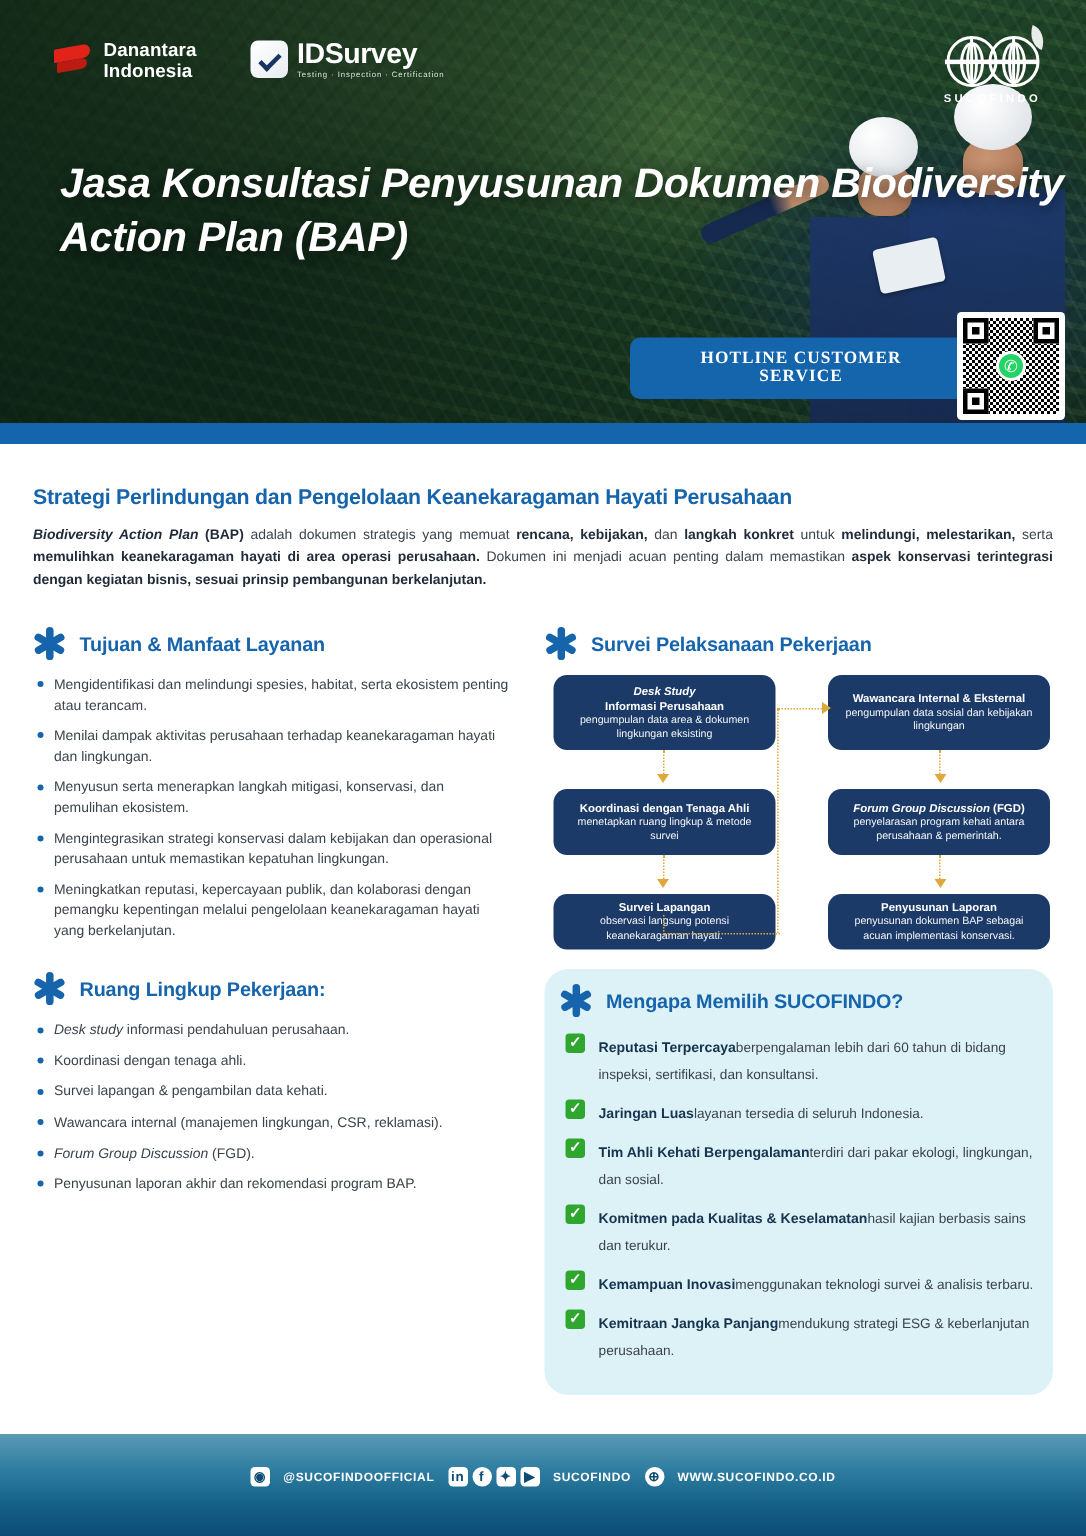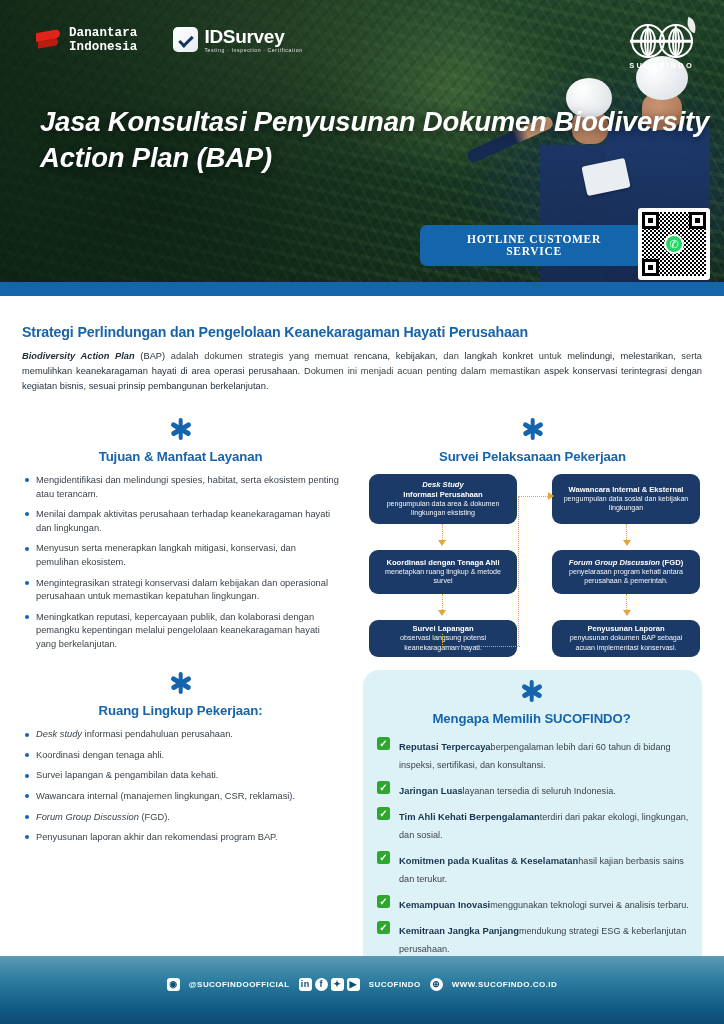--- a/index.html
+++ b/index.html
@@ -58,21 +58,21 @@
   .face.a { right:116px; bottom:152px; width:36px; height:34px; }
   .face.b { right:42px; bottom:166px; width:40px; height:38px; }
   .arm { position:absolute; right:168px; bottom:150px; width:92px; height:13px;
     background: linear-gradient(90deg,#16294f 0%, #16294f 55%, #c89573 70%, #c89573 100%);
     border-radius: 8px; transform: rotate(-24deg); }
   .tablet { position:absolute; right:96px; bottom:104px; width:44px; height:30px;
     background:#e9eef3; border-radius:3px; transform: rotate(-12deg); box-shadow:0 1px 3px rgba(0,0,0,.4); }
 
   
   .logo-row { position:absolute; top:26px; left:36px; display:flex; align-items:center; gap:36px; z-index:6; }
-  .logo-danantara { display:flex; align-items:center; gap:7px;font-family:Liberation Mono, monospace; }
+  .logo-danantara { display:flex; align-items:center; gap:7px; }
   .dan-mark { width:26px; height:26px; position:relative; }
   .dan-mark .red { position:absolute; left:0; top:4px; width:24px; height:9px; background:#e2231a;
     border-radius:2px 10px 10px 2px; transform: skewY(-10deg); }
   .dan-mark .red2 { position:absolute; left:2px; top:13px; width:20px; height:7px; background:#c41b12;
     border-radius:2px 8px 8px 2px; transform: skewY(-10deg); opacity:.95; }
   .dan-text { color:#fff; font-size:12.5px; font-weight:700; line-height:1.12; letter-spacing:.1px; }
   .logo-idsurvey { display:flex; align-items:center; gap:6px; }
   .ids-mark { width:25px; height:25px; border-radius:5px;
     background: linear-gradient(135deg,#ffffff 0%,#e7ecf1 100%); position:relative; }
   .ids-mark::after { content:""; position:absolute; left:6px; top:9px; width:11px; height:5px;
@@ -129,28 +129,28 @@
     width:20px; height:20px; border-radius:50%; background:#25D366; border:2px solid #fff;
     display:flex; align-items:center; justify-content:center; color:#fff; font-size:11px; }
 
   .hero-bluebar { position:absolute; left:0; bottom:0; width:724px; height:14px; background:#1565ad; z-index:5; }
 
   
   .body-wrap { position:absolute; left:0; top:296px; width:724px; height:660px; background:#fff; padding:0 22px; }
 
   .intro-title { color:#1664ac; font-size:14.2px; font-weight:800; margin-top:28px; letter-spacing:-.15px; }
   .intro-text { color:#3b434b; font-size:9.3px; line-height:1.62; margin-top:9px; text-align:justify; }
-  .intro-text b { color:#1f2b38; font-weight:400;margin-top:47px; }
+  .intro-text b { color:#1f2b38; font-weight:700;margin-top:47px; }
   .intro-text i { font-style:italic; font-weight:700; color:#1f2b38; }
 
   .cols { display:flex; gap:24px; margin-top:24px; }
   .col-l { width:318px; }
   .col-r { width:340px; }
 
-  .sec-head { display:flex; align-items:center; gap:9px; margin-bottom:10px;flex-direction:column; }
+  .sec-head { display:flex; align-items:center; gap:9px; margin-bottom:10px; }
   .star { width:22px; height:22px; position:relative; flex:0 0 auto; }
   .star i, .star u { position:absolute; left:50%; top:50%; width:4.6px; height:22px; background:#1664ac;
     border-radius:2.4px; transform-origin:center; }
   .star .s1 { transform:translate(-50%,-50%) rotate(0deg); }
   .star .s2 { transform:translate(-50%,-50%) rotate(60deg); }
   .star .s3 { transform:translate(-50%,-50%) rotate(120deg); }
   .sec-title { color:#1664ac; font-size:13.2px; font-weight:800; letter-spacing:-.1px; }
 
   ul.blist { list-style:none; }
   ul.blist li { position:relative; padding-left:14px; margin-bottom:7px;

